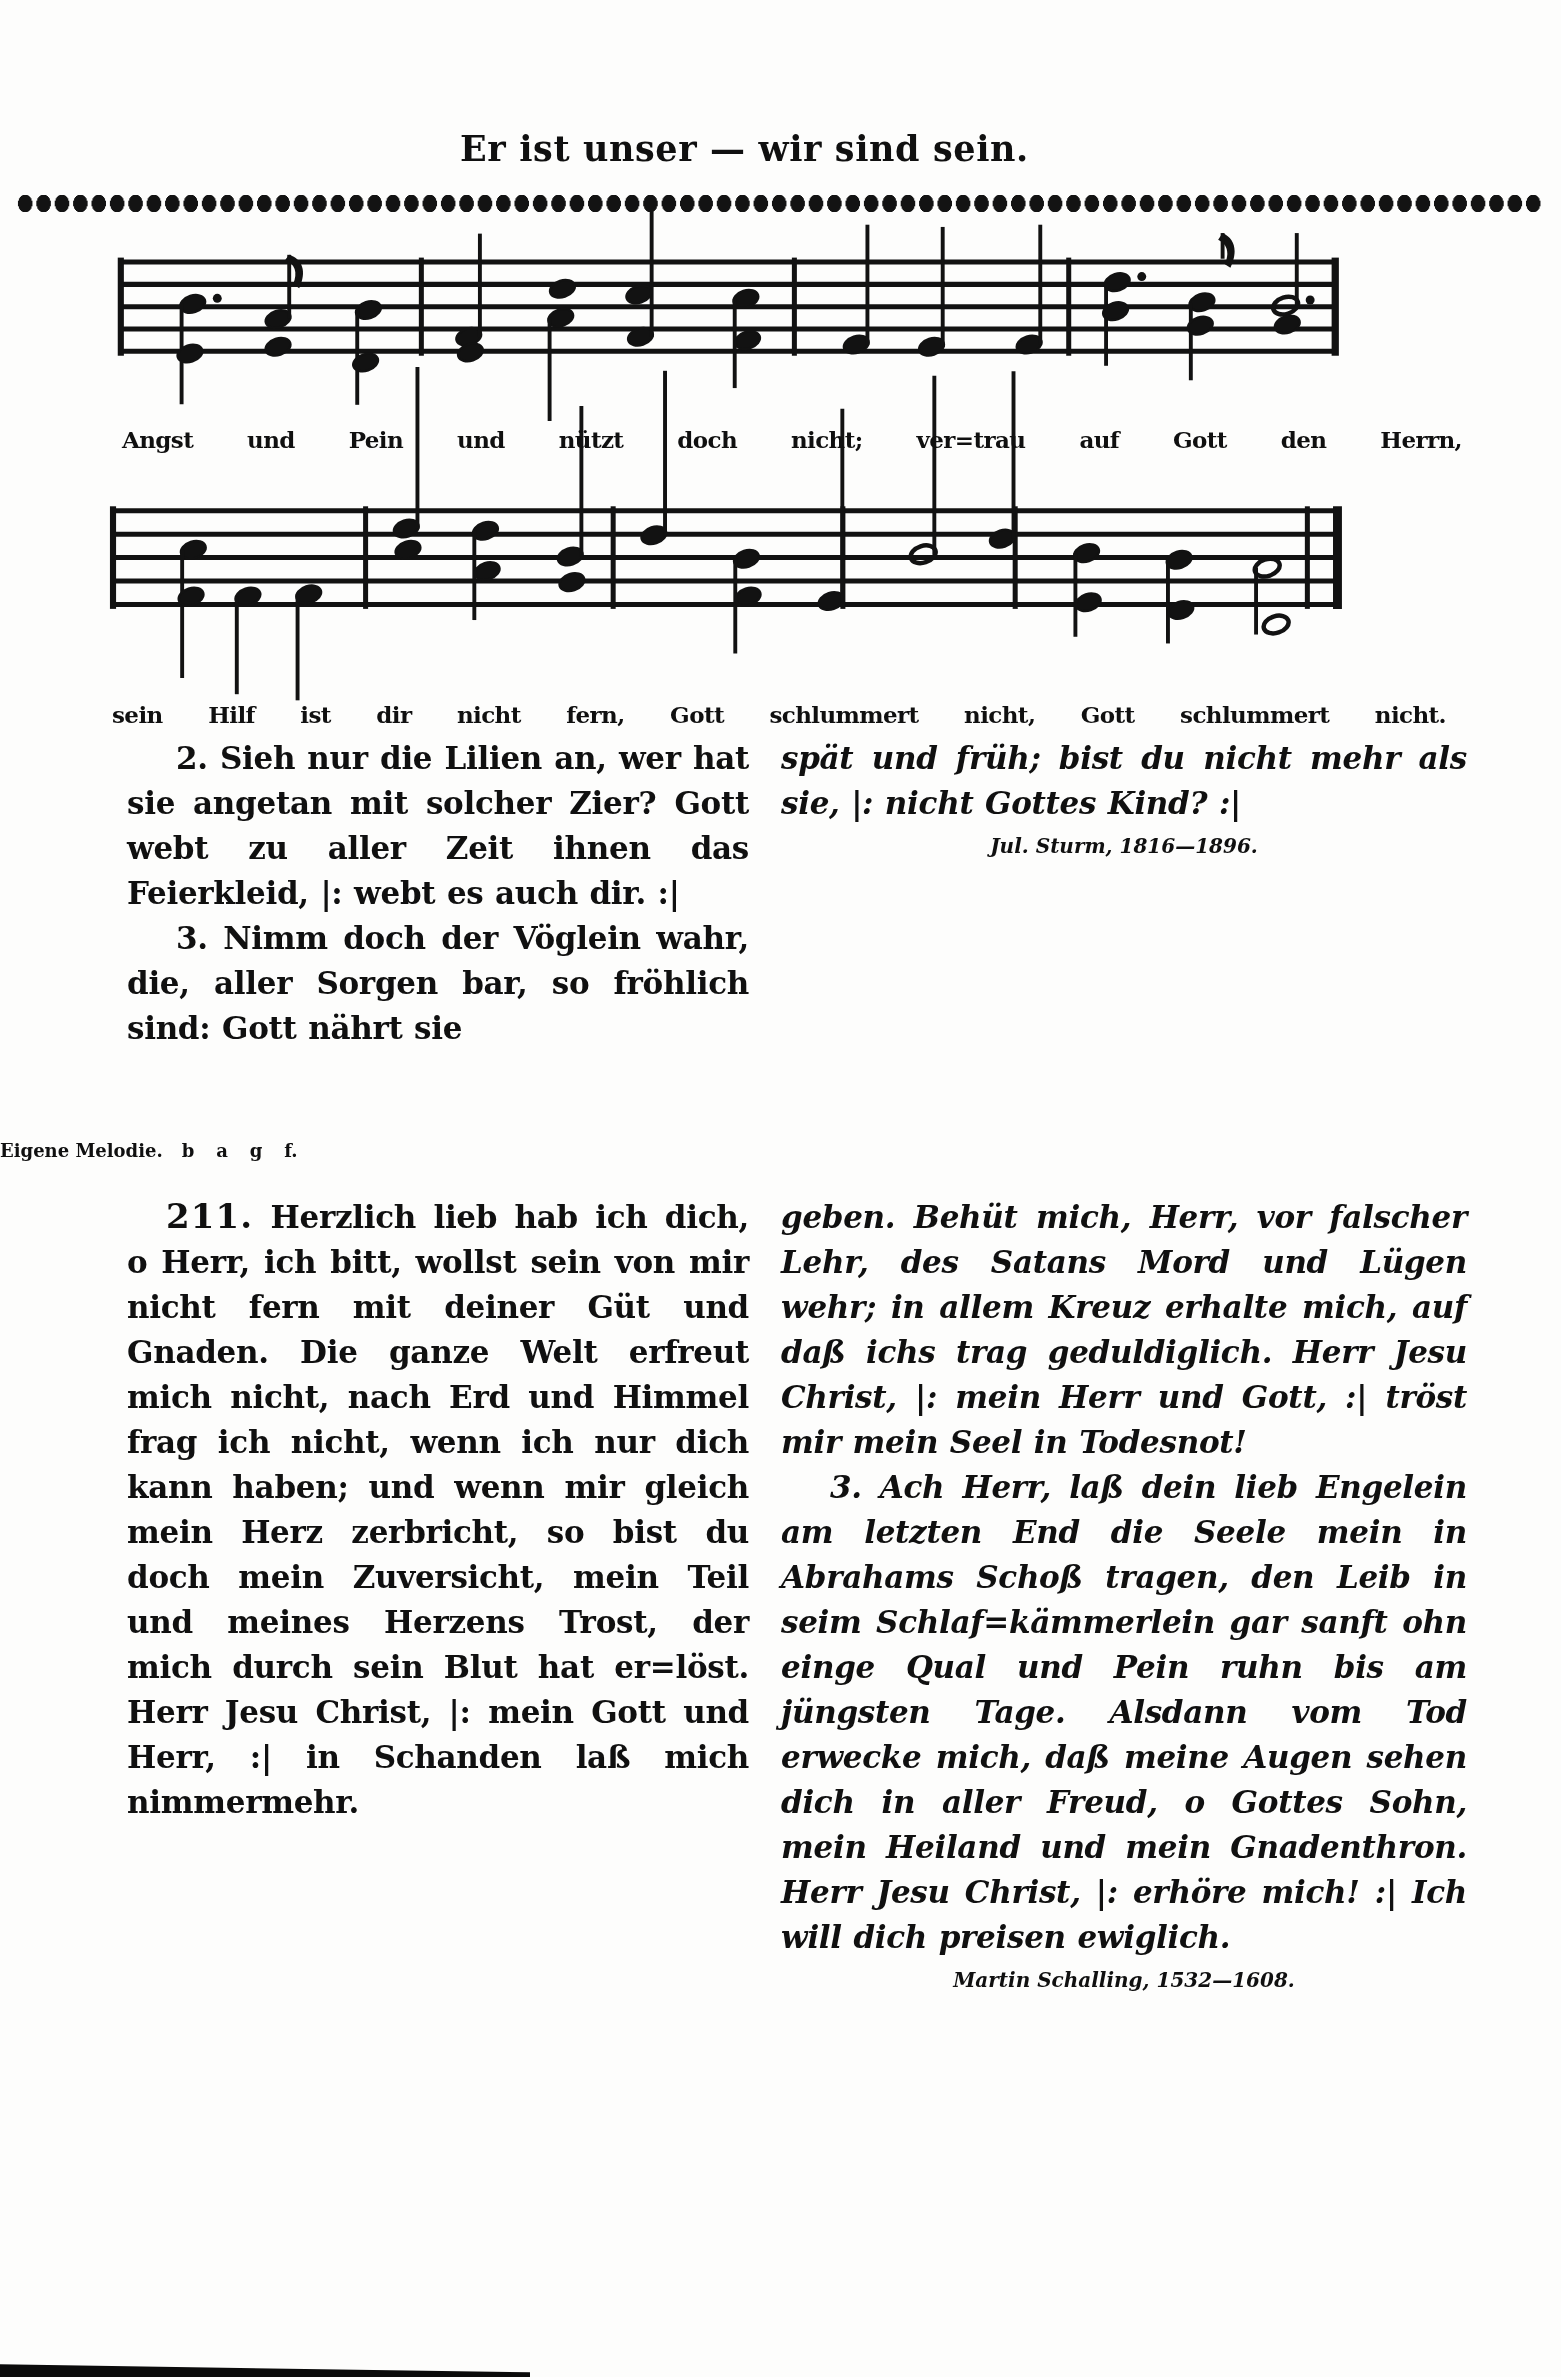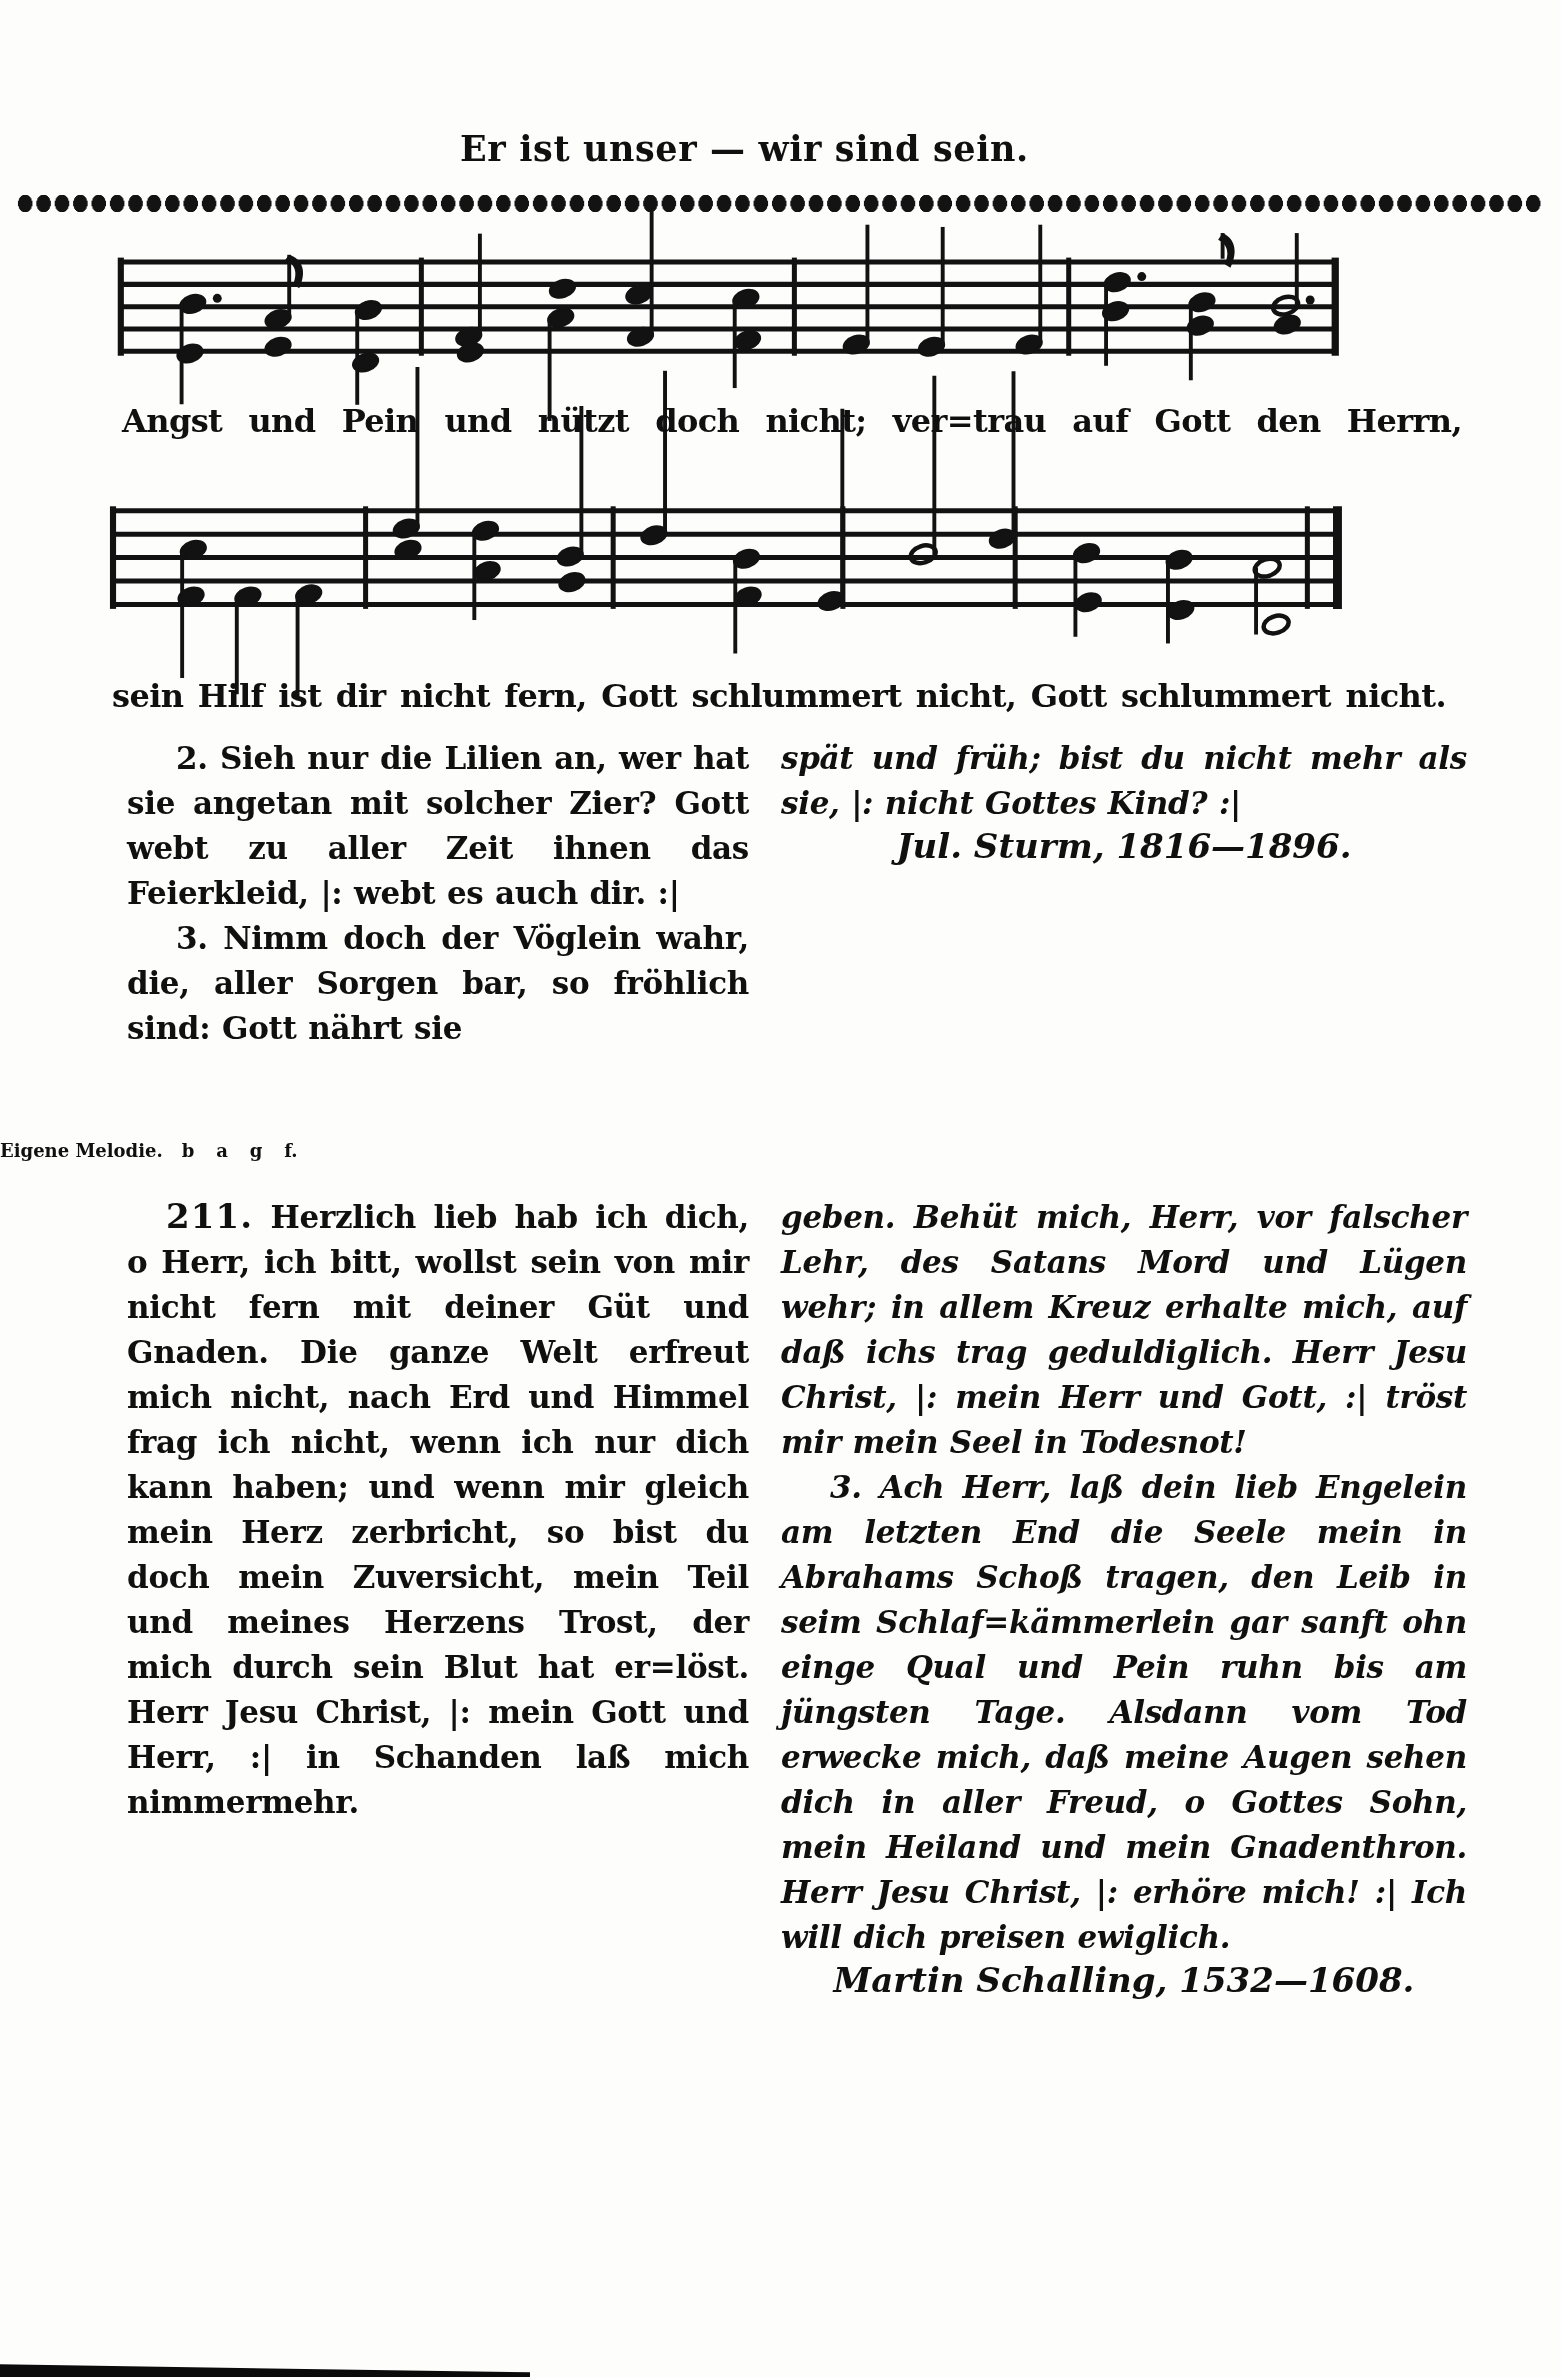--- a/index.html
+++ b/index.html
@@ -12,38 +12,38 @@
     position:absolute;top:128px;left:0;width:1489px;text-align:center;
     font-size:35px;letter-spacing:0.6px;
   }
   .dotted-rule{
     position:absolute;top:193px;left:15.6px;width:1526px;height:21px;
     background-image:radial-gradient(ellipse 7.3px 9px at center,#131313 96%,rgba(0,0,0,0));
     background-size:18.4px 21px;background-repeat:repeat-x;
   }
   .music-layer{position:absolute;top:0;left:0;pointer-events:none;}
   .lyric{
-    position:absolute;font-size:32px;letter-spacing:-0.6px;
-    text-align:justify;text-align-last:justify;
+    position:absolute;font-size:23px;letter-spacing:-0.6px;
+    text-align:justify;text-align-last:justify;margin-top:24px;
   }
   #lyric1{top:402px;left:122px;width:1340px;}
   #lyric2{top:677px;left:112px;width:1334px;}
   .cols{position:absolute;left:127px;width:1340px;display:flex;gap:32px;}
   #verses-210{top:736px;}
   #hymn-211{top:1195px;}
   .col-left{width:622px;}
   .col-right{width:686px;font-style:italic;}
   p.verse{
     margin:0;font-size:31px;line-height:45px;text-align:justify;
     letter-spacing:-0.3px;word-spacing:1.1px;
   }
   p.numbered{text-indent:49px;}
   p.lead{text-indent:39px;}
   .hymn-number{font-size:34px;line-height:0;letter-spacing:1.1px;}
-  .attribution{margin-top:2.2px;font-size:34px;line-height:36px;text-align:center;}
+  .attribution{margin-top:2.2px;font-size:20px;line-height:36px;text-align:center;}
   .melody-line{
     position:absolute;top:1140px;left:0;width:1539px;text-align:left;font-size:18px;
   }
   .melody-keys{word-spacing:15.6px;margin-left:19px;}
   .page-edge{
     position:absolute;left:0;bottom:0;width:530px;height:14.5px;background:#0b0b0b;
     clip-path:polygon(0 12%,100% 68%,100% 100%,0 100%);
   }
 </style>
 </head>

